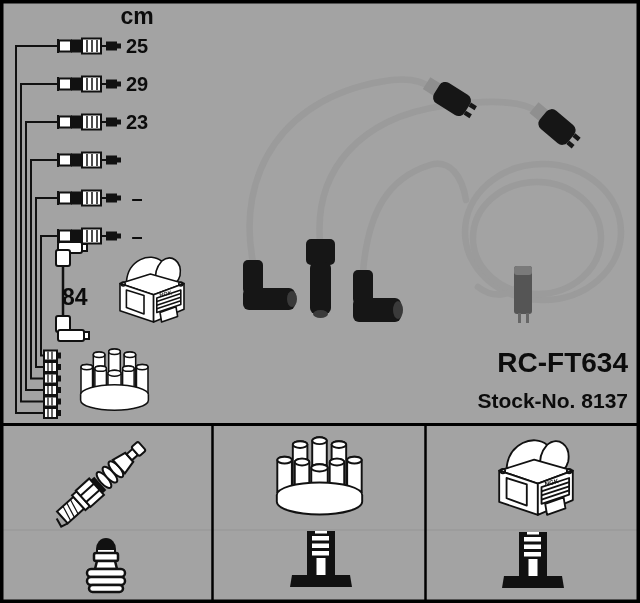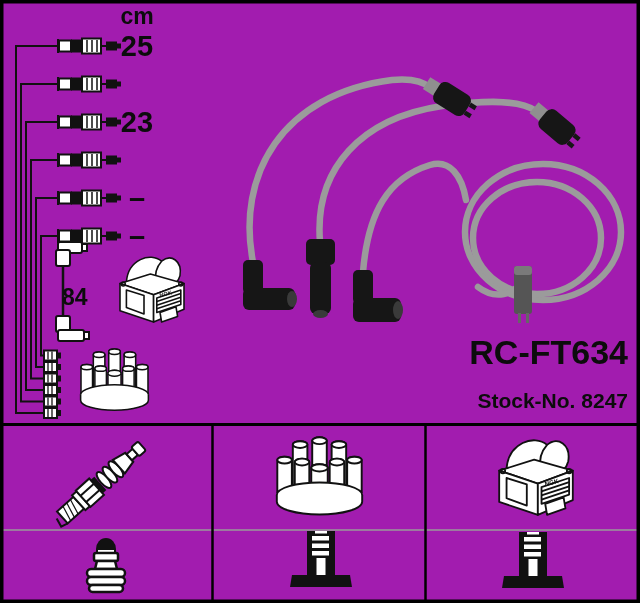--- a/index.html
+++ b/index.html
@@ -1,24 +1,24 @@
 <!DOCTYPE html>
 <html><head>
 <meta charset="utf-8">
 <title>RC-FT634</title>
 <style>
   html,body{margin:0;padding:0;background:#fff;}
-  #frame{position:relative;width:640px;height:603px;background:#a21caf;overflow:hidden;
+  #frame{position:relative;width:640px;height:603px;background:#a3a3a3;overflow:hidden;
          font-family:"Liberation Sans",sans-serif;color:#0c0c0c;}
   #art{position:absolute;left:0;top:0;}
   .txt{position:absolute;font-weight:bold;white-space:nowrap;}
-  .num{width:58px;left:108px;text-align:center;font-size:29px;line-height:32px;}
+  .num{width:58px;left:108px;text-align:center;font-size:20px;line-height:32px;}
   .unit{width:58px;left:108px;top:3px;text-align:center;font-size:23px;line-height:26px;}
   .coilnum{left:62px;top:281px;width:44px;font-size:23px;line-height:32px;}
-  .model{left:420px;top:338px;width:208px;text-align:right;font-size:34px;line-height:29px;letter-spacing:0px;}
+  .model{left:420px;top:348px;width:208px;text-align:right;font-size:28px;line-height:29px;letter-spacing:0px;}
   .stock{left:420px;top:390px;width:208px;text-align:right;font-size:21px;line-height:22px;}
 </style>
 </head>
 <body>
 
 <div id="frame">
 
   <svg id="art" width="640" height="603" viewBox="0 0 640 603">
     <defs>
 
@@ -234,19 +234,20 @@
     </g>
 
     <use href="#din" transform="translate(321 565)"></use>
     <use href="#din" transform="translate(533 566)"></use>
 
     <rect x="1.75" y="1.75" width="636.5" height="599.5" fill="none" stroke="#000" stroke-width="3.5"></rect>
   </svg>
 
   <div class="txt unit">cm</div>
   <div class="txt num" style="top:30px">25</div>
+  <div class="txt num" style="top:68px">29</div>
   <div class="txt num" style="top:106px">23</div>
   <div class="txt num" style="top:182px">–</div>
   <div class="txt num" style="top:220px">–</div>
   <div class="txt coilnum">84</div>
   <div class="txt model">RC-FT634</div>
-  <div class="txt stock">Stock-No. 8247</div>
+  <div class="txt stock">Stock-No. 8137</div>
 </div>
 
 </body></html>

